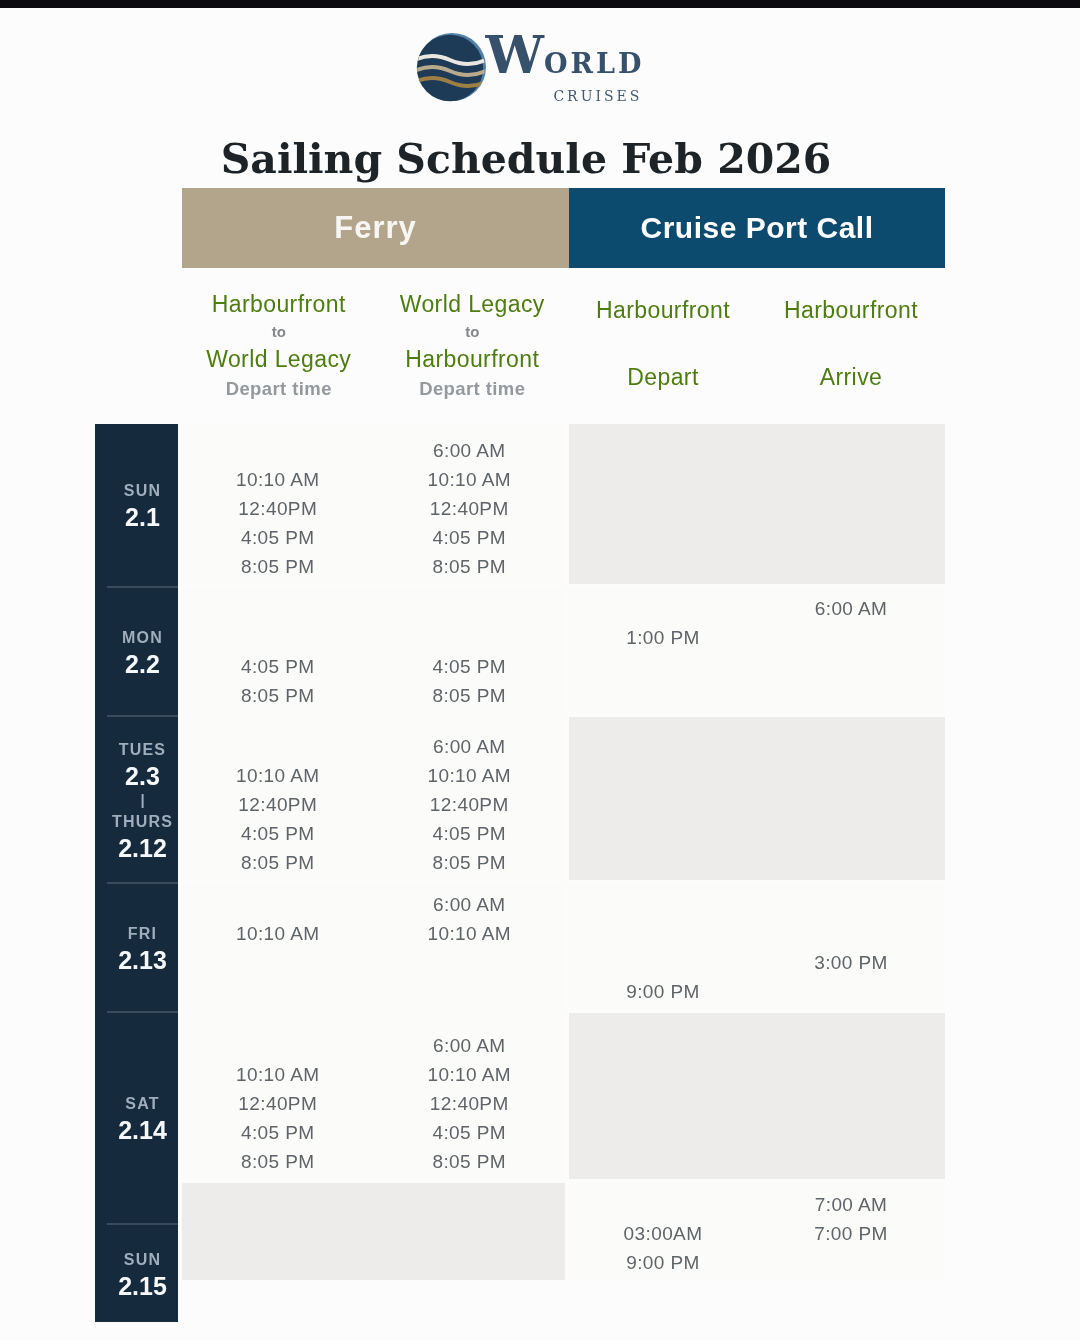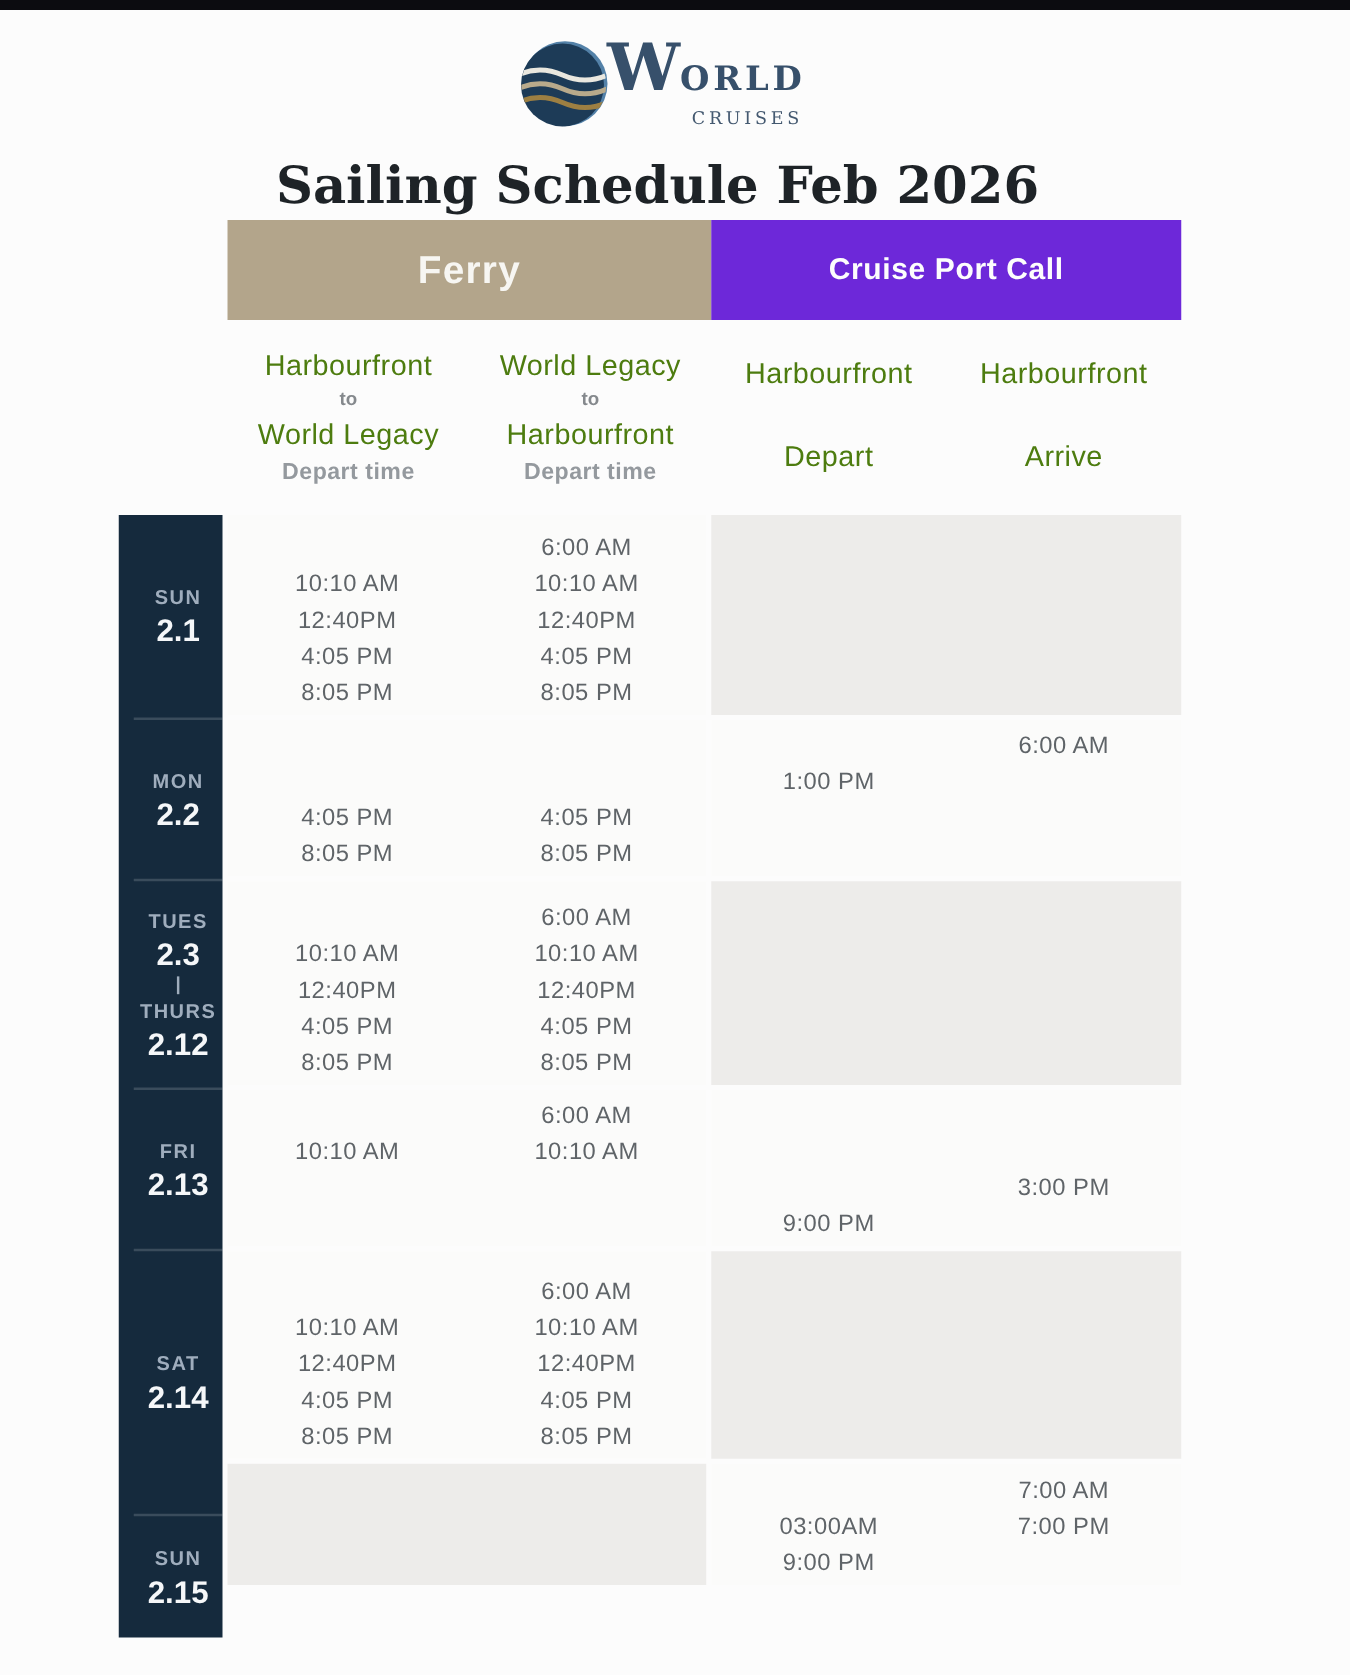--- a/index.html
+++ b/index.html
@@ -16,32 +16,32 @@
   .logo-inner { display:flex; align-items:center; transform:translateX(-12px); }
   .logo-text { margin-left:-6px; color:#37506b; display:flex; flex-direction:column; align-items:flex-start; }
   .brand-line { font-family:"DejaVu Serif", serif; line-height:44px; white-space:nowrap; }
   .brand-initial { font-size:52px; font-weight:bold; }
   .brand-rest { font-size:27px; letter-spacing:3px; font-weight:bold; }
   .brand-sub { font-family:"DejaVu Serif", serif; font-size:14px; letter-spacing:3px;
                align-self:flex-end; margin-top:-2px; margin-right:2px; color:#445970; }
 
   
   .title {
-    position:absolute; top:124px; left:0; width:1052px; text-align:center;
+    position:absolute; top:135px; left:0; width:1052px; text-align:center;
     font-family:"DejaVu Serif", serif; font-weight:bold; font-size:41px;
     color:#1e2327; letter-spacing:0px;
   }
 
   
-  .sched { position:absolute; left:95px; top:176px; width:850px; }
+  .sched { position:absolute; left:95px; top:188px; width:850px; }
 
   .g-header { display:flex; margin-left:87px; height:80px; }
   .gh { display:flex; align-items:center; justify-content:center; color:#f7f6f2; font-weight:bold; }
   .gh-ferry { width:387px; background:#b3a58b; font-size:31px; letter-spacing:1px; }
-  .gh-cruise { width:376px; background:#6d28d9; font-size:24px; letter-spacing:0.5px; color:#fdfdfd; }
+  .gh-cruise { width:376px; background:#0c4a6e; font-size:30px; letter-spacing:0.5px; color:#fdfdfd; }
 
   .sub-header { display:flex; margin-left:87px; margin-top:4px; height:148px; }
   .sub-zone { display:flex; }
   .sub-zone-ferry { width:387px; }
   .sub-zone-cruise { width:376px; }
   .sub-col { flex:1; display:flex; flex-direction:column; align-items:center; }
   .sub-col-ferry { justify-content:center; padding-top:2px; }
   .sub-col-cruise { justify-content:space-between; padding:24px 0 28px 0; }
   .sh-bold { font-size:23px; font-weight:normal; color:#4d7c0f; letter-spacing:0.4px; line-height:29px; }
   .sh-to { font-size:15px; font-weight:bold; color:#85898d; line-height:26px; }

